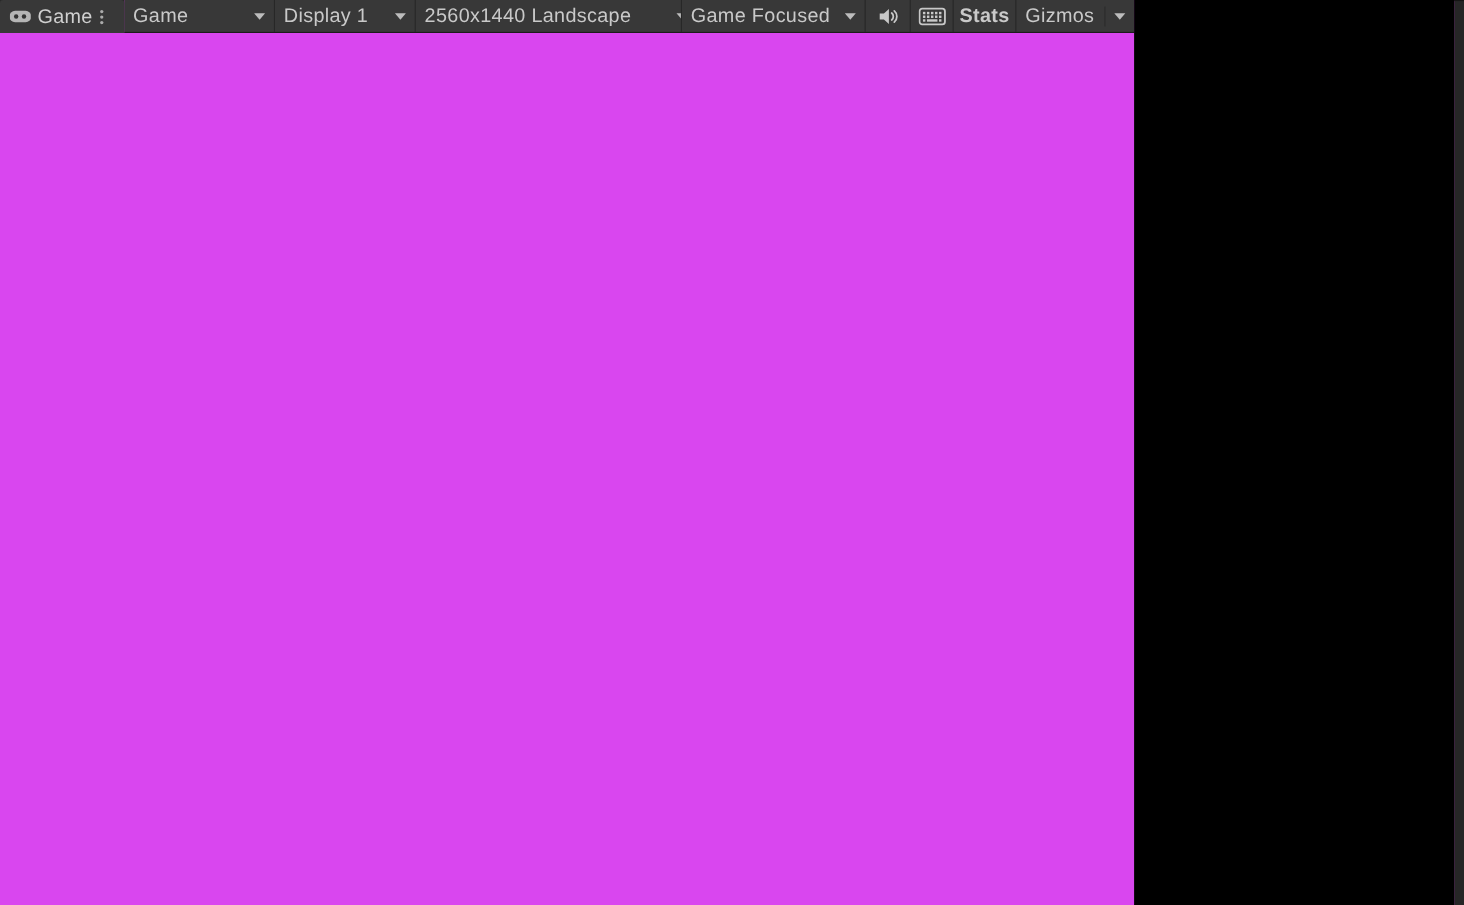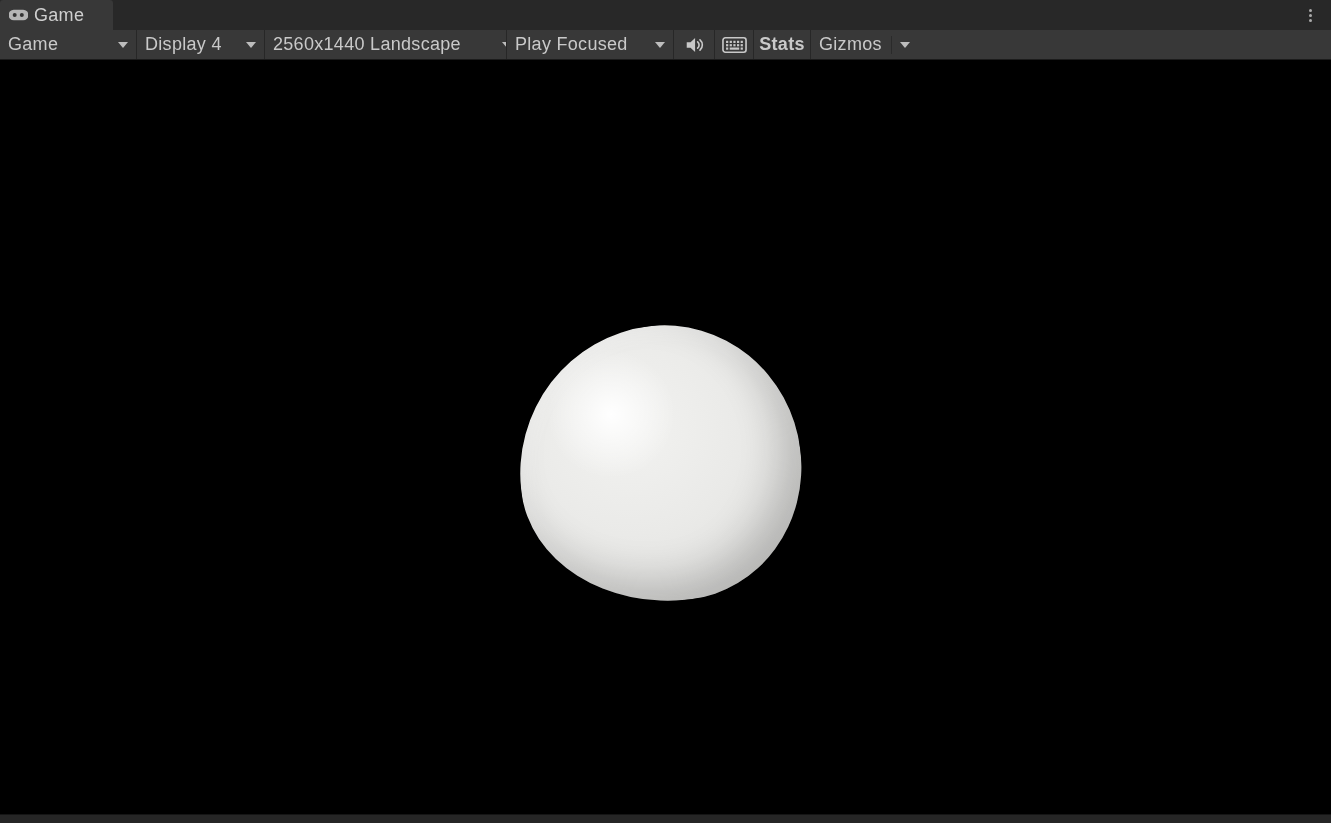--- a/index.html
+++ b/index.html
@@ -5,23 +5,23 @@
   html, body {
     margin: 0;
     padding: 0;
     background: #000;
     font-family: "Liberation Sans", "DejaVu Sans", sans-serif;
   }
   .window {
     width: 1331px;
     height: 823px;
     display: flex;
-    flex-direction: column;
+    flex-direction: row;
     overflow: hidden;
-    background: #404040;
+    background: #d946ef;
   }
 
   
   .tab-bar {
     height: 30px;
     flex: 0 0 30px;
     background: #282828;
     display: flex;
     align-items: flex-end;
     position: relative;
@@ -202,32 +202,32 @@
   </div>
 
   <div class="toolbar">
 
     <div class="tb-ctrl dropdown w-game">
       <span>Game</span>
       <span class="arrow"></span>
     </div>
 
     <div class="tb-ctrl dropdown w-disp">
-      <span>Display 4</span>
+      <span>Display 1</span>
       <span class="arrow"></span>
     </div>
 
     <div class="tb-ctrl dropdown w-res">
       <span>2560x1440 Landscape</span>
       <span class="arrow"></span>
     </div>
 
 
     <div class="tb-ctrl dropdown w-play">
-      <span>Play Focused</span>
+      <span>Game Focused</span>
       <span class="arrow"></span>
     </div>
 
     <div class="tb-ctrl w-mute">
       <span>
         <svg width="22" height="20" viewBox="0 0 24 22">
           <path d="M4 8 v6 h4.2 l5 4.6 V3.4 L8.2 8 z" fill="#c8c8c8"></path>
           <path d="M16 7.5 a4.6 4.6 0 0 1 0 7" fill="none" stroke="#c8c8c8" stroke-width="1.8" stroke-linecap="round"></path>
           <path d="M18.6 5.4 a7.4 7.4 0 0 1 0 11.2" fill="none" stroke="#c8c8c8" stroke-width="1.8" stroke-linecap="round"></path>
         </svg>

